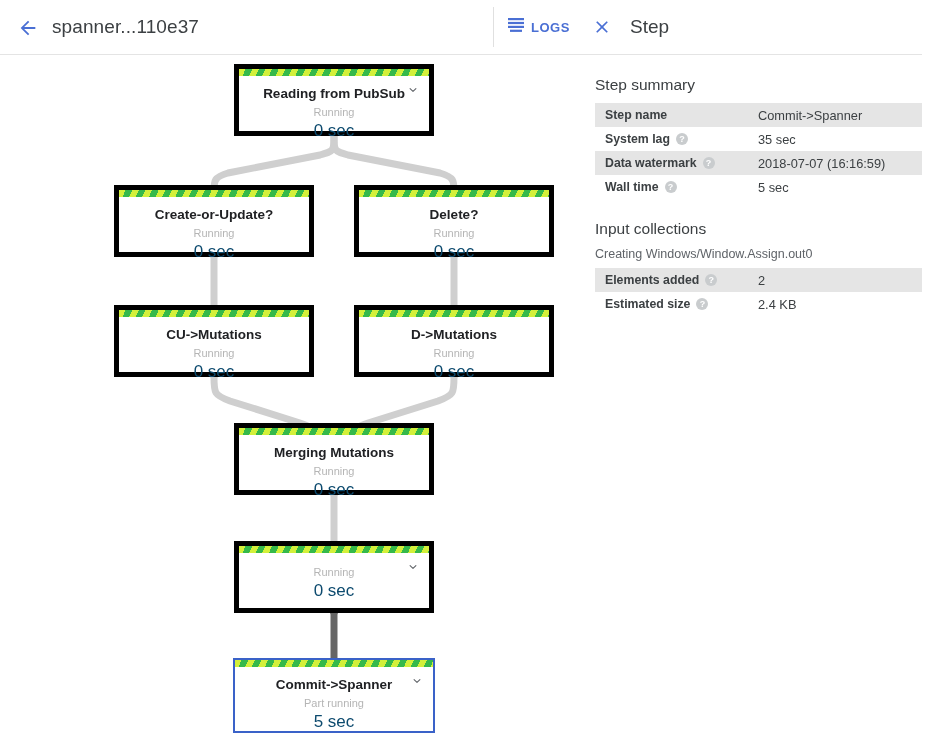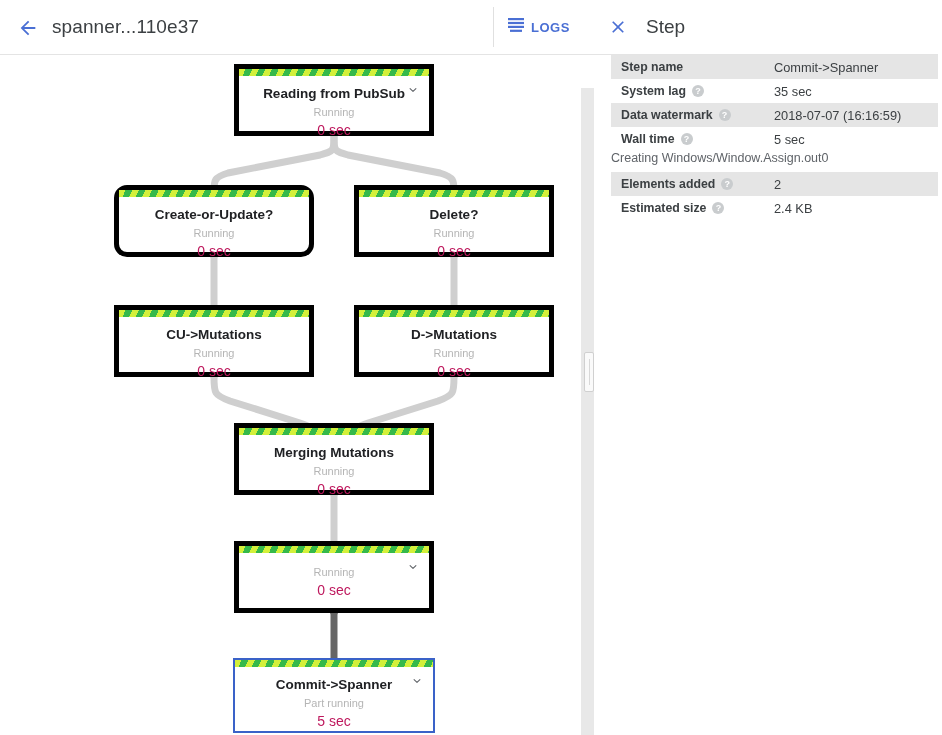--- a/index.html
+++ b/index.html
@@ -69,21 +69,21 @@
         #35b94a 6px, #35b94a 12px);
   }
   .node-body { padding-top: 16px; padding-bottom: 9px; }
   .node-title {
     font-size: 13.5px; font-weight: bold; color: #202124; line-height: 17px;
   }
   .node-status {
     font-size: 11px; color: #b5b5b5; line-height: 19px; margin-top: 1px;
   }
   .node-time {
-    font-size: 14px; color: #be185d; line-height: 17px;
+    font-size: 17px; color: #0c4a6e; line-height: 17px;
   }
   .node-chevron {
     position: absolute; right: 9px; top: 14px;
     width: 14px; height: 14px; cursor: pointer;
   }
 
   
   #pane-scroll-track {
     position: absolute; left: 581px; top: 88px;
     width: 16px; height: 647px; background: #e8e8e8;
@@ -94,21 +94,21 @@
     background: #fafafa; border: 1px solid #d0d0d0; border-radius: 2px;
     cursor: ns-resize;
   }
   #pane-scroll-thumb::after {
     content: ""; position: absolute; left: 4px; top: 6px;
     width: 1px; height: 26px; background: #d8d8d8;
   }
 
   
   #right-pane {
-    position: absolute; left: 594px; top: 0;
+    position: absolute; left: 578px; top: 0;
     width: 344px; height: 735px; background: #ffffff;
   }
   #side-header {
     position: absolute; left: 0; top: 0; width: 344px; height: 55px;
     border-bottom: 1px solid #e4e4e4;
   }
   #close-icon {
     position: absolute; left: 10px; top: 13px;
     width: 28px; height: 28px;
     display: flex; align-items: center; justify-content: center; cursor: pointer;
@@ -198,21 +198,21 @@
           <div class="node-stripe"></div>
           <div class="node-body">
             <div class="node-title">Reading from PubSub</div>
             <div class="node-status">Running</div>
             <div class="node-time">0 sec</div>
           </div>
           <span class="node-chevron"><svg width="14" height="14" viewBox="0 0 24 24" aria-hidden="true">
               <path d="M7 9.5 12 14.5 17 9.5" stroke="#5f6368" stroke-width="1.8" fill="none" stroke-linecap="round" stroke-linejoin="round"></path>
             </svg></span>
         </div>
-        <div class="node" style="left: 114px; top: 130px; width: 200px; height: 72px; border-radius: 13px;">
+        <div class="node" style="left: 114px; top: 130px; width: 200px; height: 72px;">
           <div class="node-stripe"></div>
           <div class="node-body">
             <div class="node-title">Create-or-Update?</div>
             <div class="node-status">Running</div>
             <div class="node-time">0 sec</div>
           </div>
         </div>
         <div class="node" style="left: 354px; top: 130px; width: 200px; height: 72px;">
           <div class="node-stripe"></div>
           <div class="node-body">
@@ -276,20 +276,21 @@
     <div id="side-header">
       <div id="close-icon">
         <svg width="20" height="20" viewBox="0 0 24 24" aria-hidden="true">
           <path d="M19 6.4 17.6 5 12 10.6 6.4 5 5 6.4 10.6 12 5 17.6 6.4 19 12 13.4 17.6 19 19 17.6 13.4 12z" fill="#4a6fd4"></path>
         </svg>
       </div>
       <div id="side-title">Step</div>
     </div>
 
     <div id="side-content">
+      <div class="section-heading">Step summary</div>
       <div class="kv-table" id="summary-table">
           <div class="kv-row alt">
             <div class="kv-key">
               <span>Step name</span>
             </div>
             <div class="kv-val">Commit-&gt;Spanner</div>
           </div>
           <div class="kv-row">
             <div class="kv-key">
               <span>System lag</span>
@@ -306,20 +307,21 @@
           </div>
           <div class="kv-row">
             <div class="kv-key">
               <span>Wall time</span>
               <span class="help-icon">?</span>
             </div>
             <div class="kv-val">5 sec</div>
           </div>
         </div>
 
+      <div class="section-heading">Input collections</div>
       <div class="collection-name">Creating Windows/Window.Assign.out0</div>
       <div class="kv-table" id="input-table">
           <div class="kv-row alt">
             <div class="kv-key">
               <span>Elements added</span>
               <span class="help-icon">?</span>
             </div>
             <div class="kv-val">2</div>
           </div>
           <div class="kv-row">

